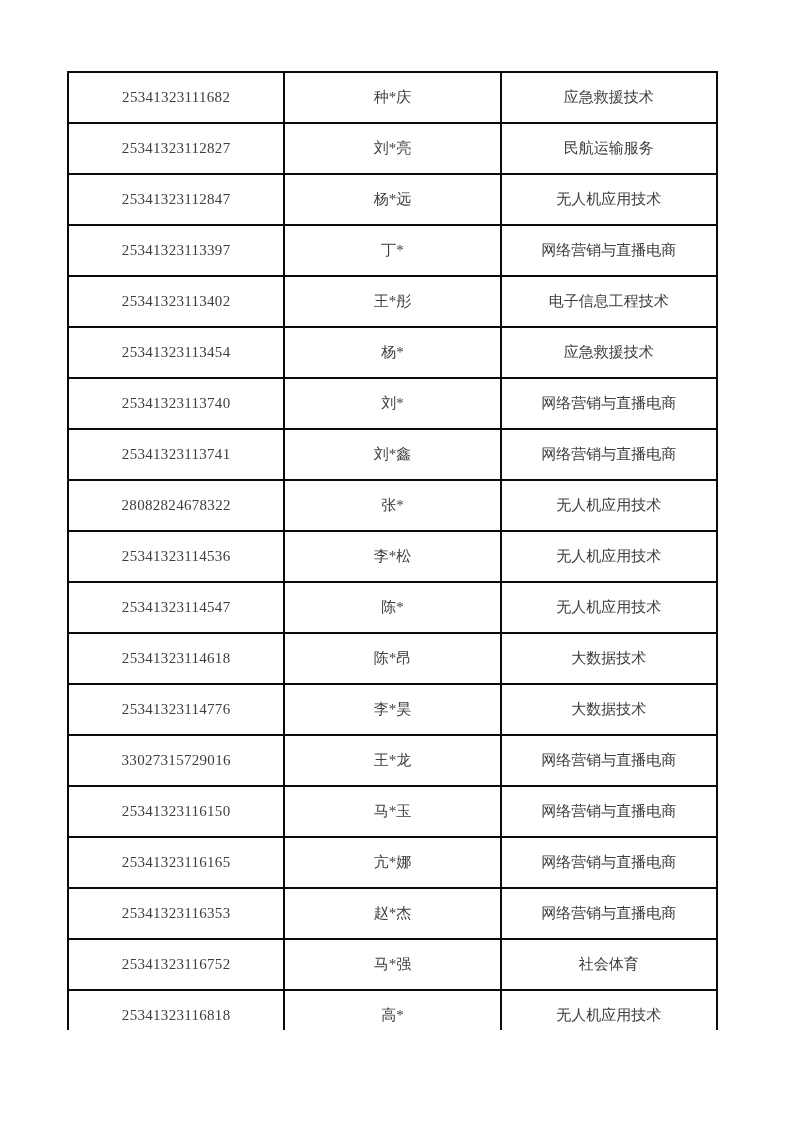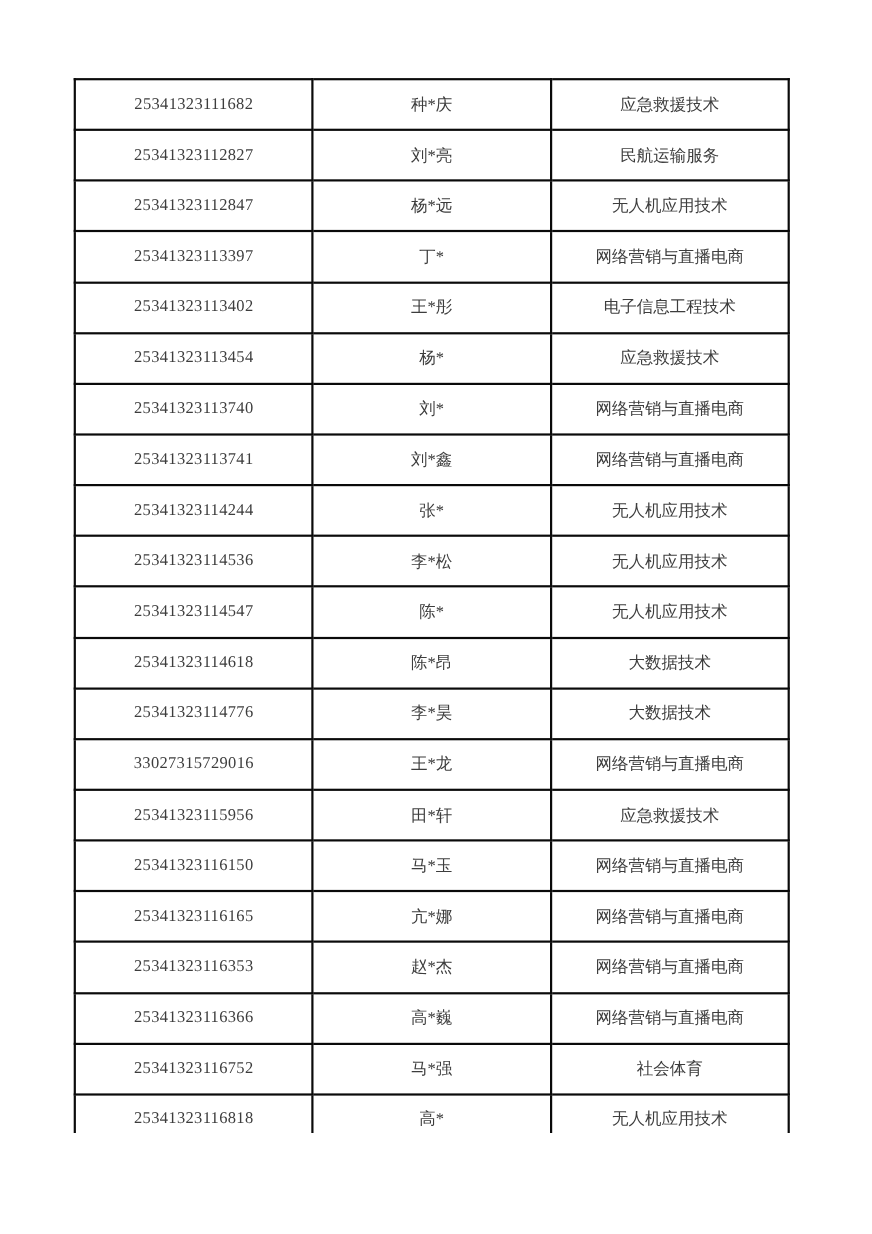--- a/index.html
+++ b/index.html
@@ -96,21 +96,21 @@
     <td class="major-cell">网络营销与直播电商</td>
   </tr>
 
   <tr>
     <td class="id-cell">25341323113741</td>
     <td class="name-cell">刘*鑫</td>
     <td class="major-cell">网络营销与直播电商</td>
   </tr>
 
   <tr>
-    <td class="id-cell">25341323114244</td>
+    <td class="id-cell">28082824678322</td>
     <td class="name-cell">张*</td>
     <td class="major-cell">无人机应用技术</td>
   </tr>
 
 
   <tr>
     <td class="id-cell">25341323114536</td>
     <td class="name-cell">李*松</td>
     <td class="major-cell">无人机应用技术</td>
   </tr>
@@ -132,50 +132,40 @@
     <td class="name-cell">李*昊</td>
     <td class="major-cell">大数据技术</td>
   </tr>
 
   <tr>
     <td class="id-cell">33027315729016</td>
     <td class="name-cell">王*龙</td>
     <td class="major-cell">网络营销与直播电商</td>
   </tr>
 
-  <tr>
-    <td class="id-cell">25341323115956</td>
-    <td class="name-cell">田*轩</td>
-    <td class="major-cell">应急救援技术</td>
-  </tr>
 
   <tr>
     <td class="id-cell">25341323116150</td>
     <td class="name-cell">马*玉</td>
     <td class="major-cell">网络营销与直播电商</td>
   </tr>
 
   <tr>
     <td class="id-cell">25341323116165</td>
     <td class="name-cell">亢*娜</td>
     <td class="major-cell">网络营销与直播电商</td>
   </tr>
 
 
   <tr>
     <td class="id-cell">25341323116353</td>
     <td class="name-cell">赵*杰</td>
     <td class="major-cell">网络营销与直播电商</td>
   </tr>
 
-  <tr>
-    <td class="id-cell">25341323116366</td>
-    <td class="name-cell">高*巍</td>
-    <td class="major-cell">网络营销与直播电商</td>
-  </tr>
 
   <tr>
     <td class="id-cell">25341323116752</td>
     <td class="name-cell">马*强</td>
     <td class="major-cell">社会体育</td>
   </tr>
 
 
   <tr>
     <td class="id-cell">25341323116818</td>

